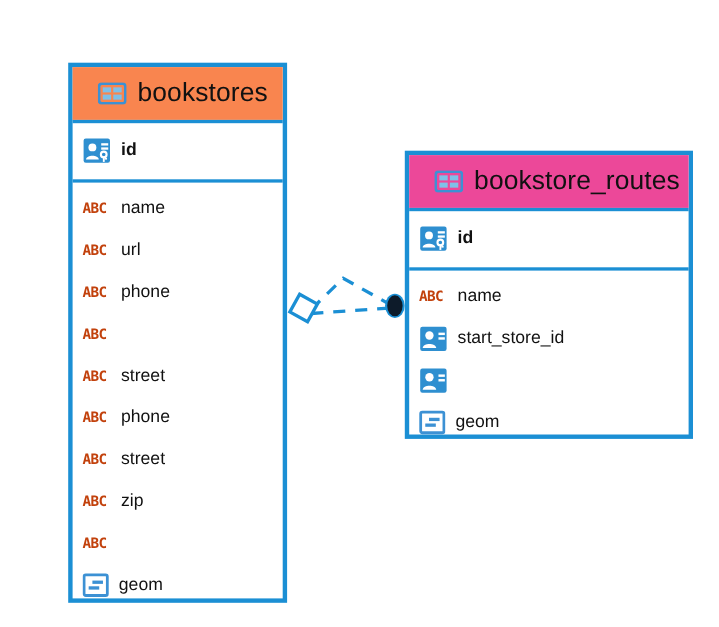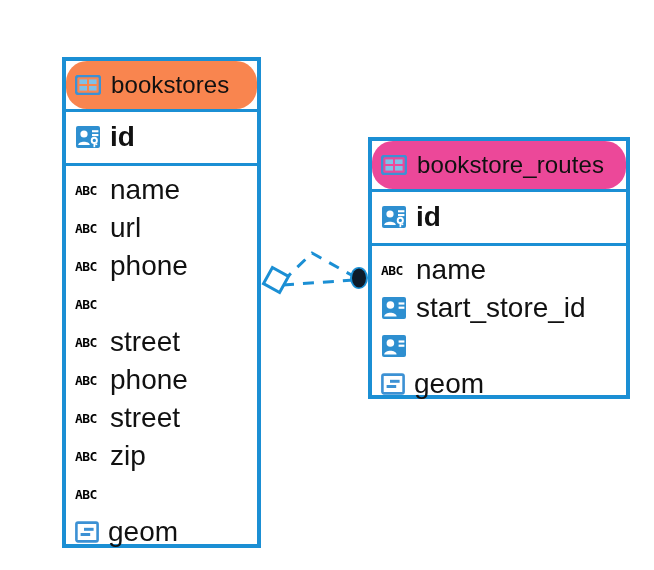--- a/index.html
+++ b/index.html
@@ -42,26 +42,25 @@
     top: 137px;
     width: 262px;
     height: 262px;
   }
 
   
   .entity-header {
     display: flex;
     align-items: center;
     height: 48px;
-    padding-left: 9px;
+    padding-left: 23px;
     box-sizing: border-box;
     font-size: 24px;
     color: #111111;
     white-space: nowrap;
-    border-radius: 21px;
   }
   .entity-header.accent { background: #F9854F; }
   .entity-header.neutral { background: #ec4899; }
 
   .entity-title { margin-left: 10px; letter-spacing: 0.1px; }
 
   
   .pk-section {
     border-top: 3px solid #1B8FD4;
     border-bottom: 3px solid #1B8FD4;
@@ -74,21 +73,21 @@
   .field-row {
     display: flex;
     align-items: center;
     height: 38px;
     padding-left: 9px;
     box-sizing: border-box;
     white-space: nowrap;
   }
   .field-name {
     margin-left: 9px;
-    font-size: 28px;
+    font-size: 16px;
     color: #111111;
     line-height: 1;
   }
   .field-row.pk .field-name { font-weight: bold; }
 
   
   .icon { flex: none; display: block; }
   .icon-table { width: 26px; height: 20px; }
   .icon-card  { width: 26px; height: 26px; }
   .icon-geom  { width: 24px; height: 24px; }
@@ -100,21 +99,21 @@
     height: 15px;
     position: relative;
   }
   .abc-wrap span {
     position: absolute;
     left: 0; top: 0;
     font-family: "DejaVu Sans Mono", monospace;
     font-size: 13px;
     font-weight: bold;
     letter-spacing: -0.6px;
-    color: #000000;
+    color: #c2410c;
     line-height: 15px;
   }
 </style>
 </head>
 <body>
 
 <svg id="er-canvas" viewBox="0 0 654 570" xmlns="http://www.w3.org/2000/svg">
 
   <path d="M 283 281 L 312 253 L 355 277" fill="none" stroke="#1B8FD4" stroke-width="3" stroke-dasharray="11 9" stroke-linecap="butt"></path>
 

